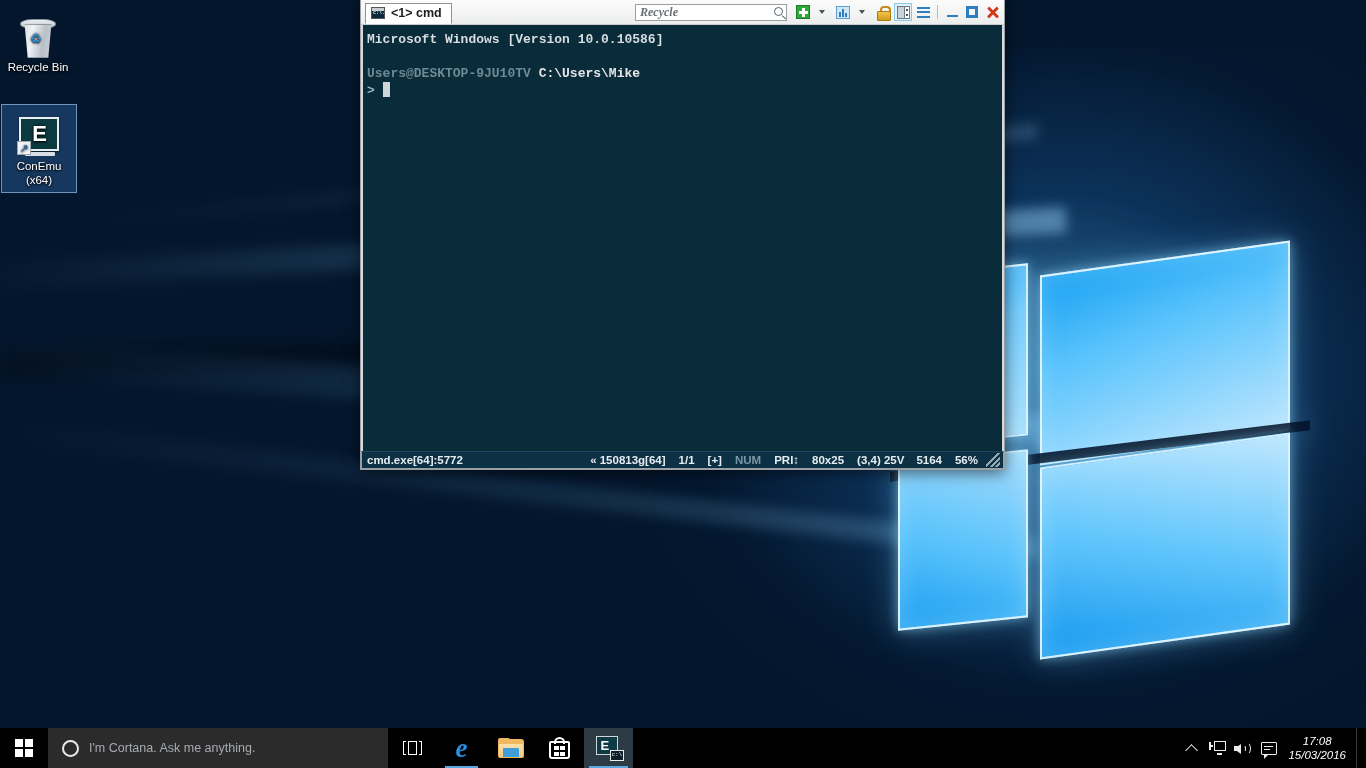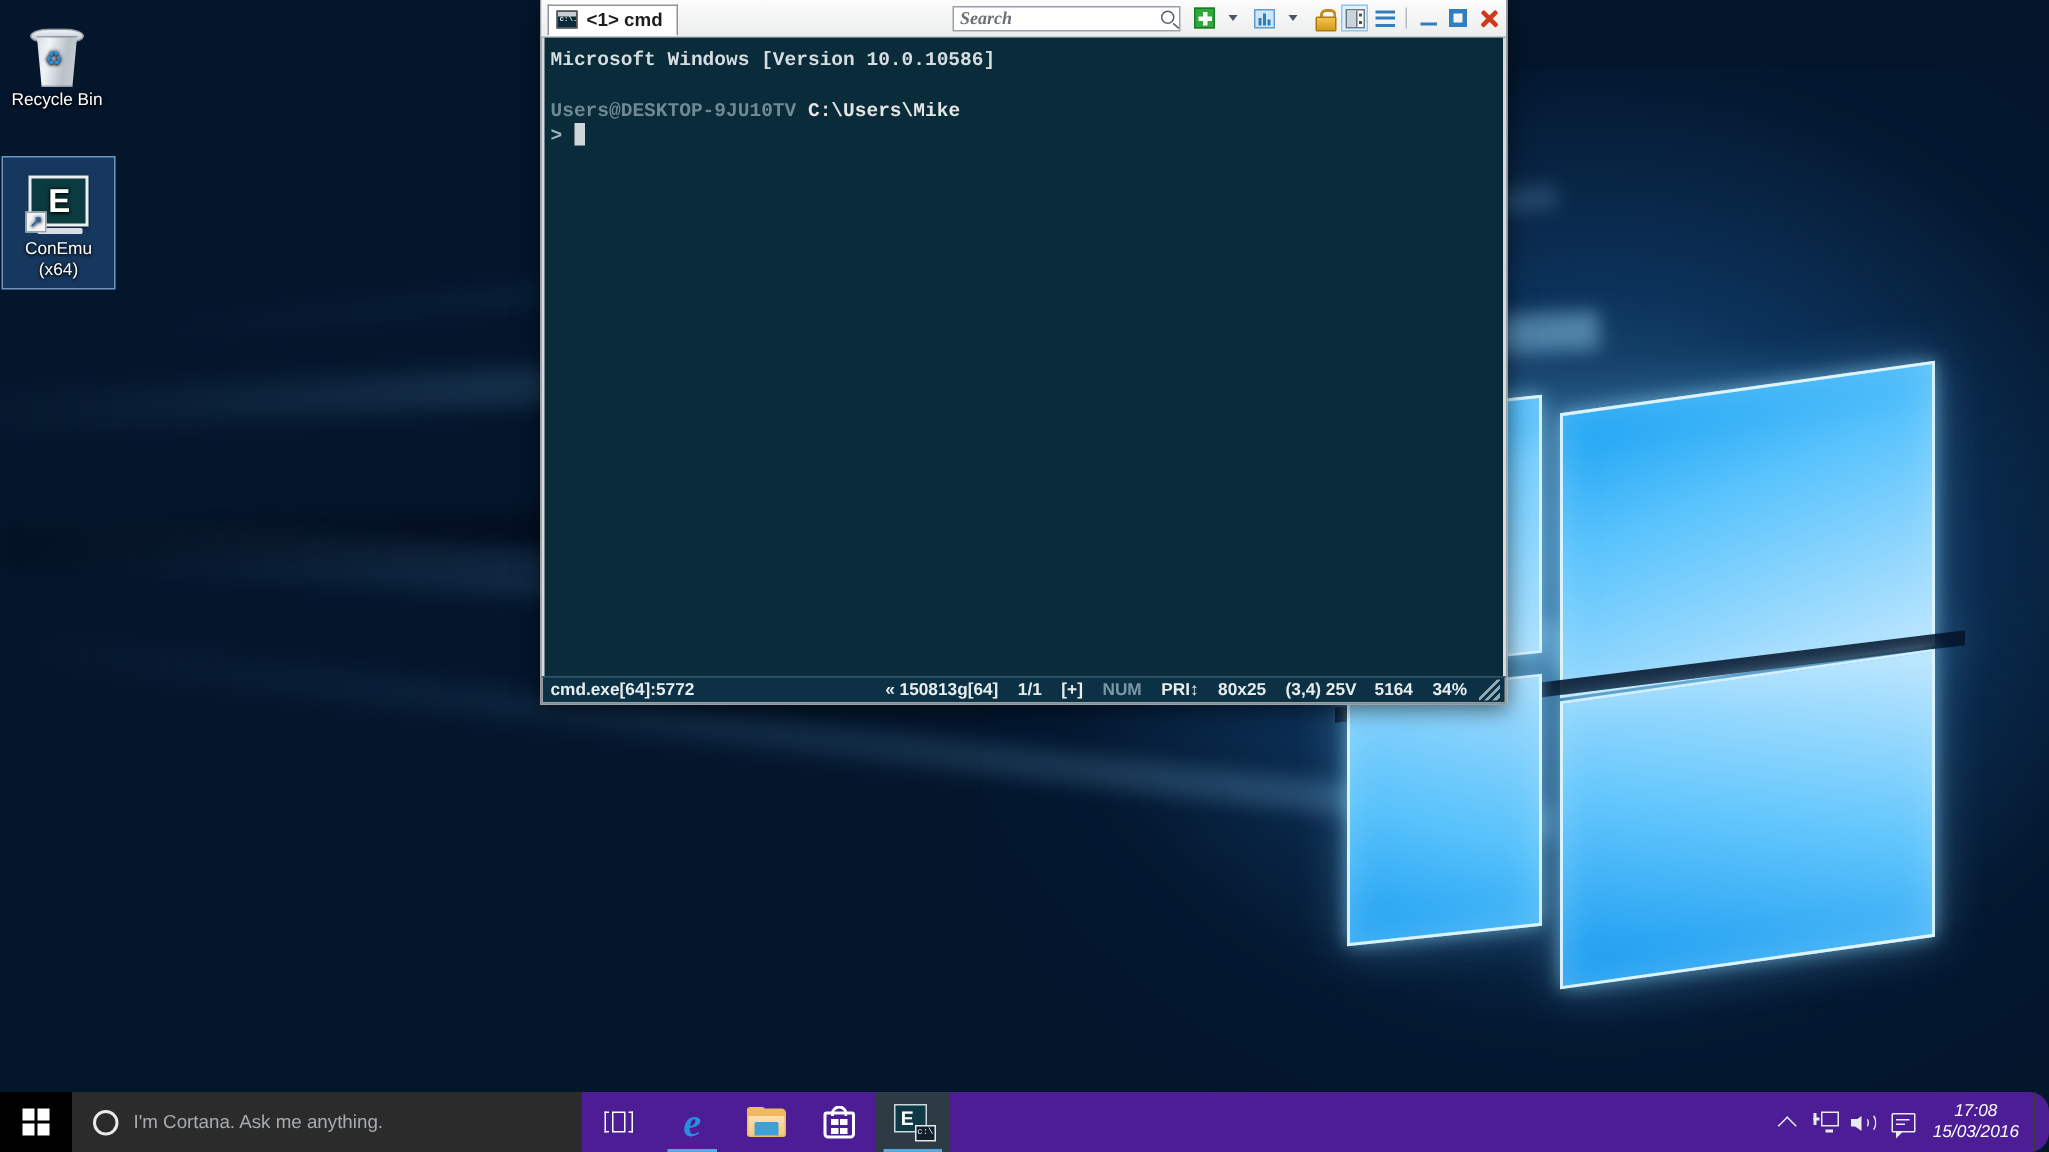--- a/index.html
+++ b/index.html
@@ -351,24 +351,23 @@
     background:
       linear-gradient(135deg, transparent 42%, #8fa8b4 42%, #8fa8b4 52%, transparent 52%),
       linear-gradient(135deg, transparent 62%, #8fa8b4 62%, #8fa8b4 72%, transparent 72%),
       linear-gradient(135deg, transparent 82%, #8fa8b4 82%, #8fa8b4 92%, transparent 92%);
   }
 
   
   #taskbar {
     position: absolute; left: 0; bottom: 0;
     width: 1366px; height: 40px;
-    background: #4c1d95;
+    background: #000000;
     display: flex; align-items: center;
     color: #fff;
-    border-radius: 13px;
   }
   .start-btn {
     width: 48px; height: 40px;
     display: flex; align-items: center; justify-content: center;
     background: #000;
   }
   .winlogo { width: 18px; height: 18px; display: grid; grid-template-columns: 1fr 1fr; grid-template-rows: 1fr 1fr; gap: 2px; }
   .winlogo b { display: block; background: #fff; }
 
   .cortana {
@@ -573,21 +572,21 @@
 
     <div class="titlebar">
       <div class="tab">
         <span class="tab-ico"></span>
         <span>&lt;1&gt; cmd</span>
       </div>
 
       <div class="tb-spacer"></div>
 
       <div class="searchbox">
-        <span>Search</span>
+        <span>Recycle</span>
         <span class="mag"></span>
       </div>
 
       <div class="tbtn">
         <span class="plus-ico"></span>
       </div>
       <div class="tbtn">
         <span class="carat"></span>
       </div>
       <div class="tbtn">
@@ -639,21 +638,21 @@
       <span class="sb-left">cmd.exe[64]:5772</span>
       <span class="sb-fill"></span>
       <span class="sb-cell">« 150813g[64]</span>
       <span class="sb-cell">1/1</span>
       <span class="sb-cell">[+]</span>
       <span class="sb-cell dim">NUM</span>
       <span class="sb-cell">PRI↕</span>
       <span class="sb-cell">80x25</span>
       <span class="sb-cell">(3,4) 25V</span>
       <span class="sb-cell" style="margin-left:12px">5164</span>
-      <span class="sb-cell">34%</span>
+      <span class="sb-cell">56%</span>
       <span class="grip"></span>
     </div>
   </div>
 
   <div id="taskbar">
     <div class="start-btn">
       <span class="winlogo">
           <b></b>
           <b></b>
           <b></b>

